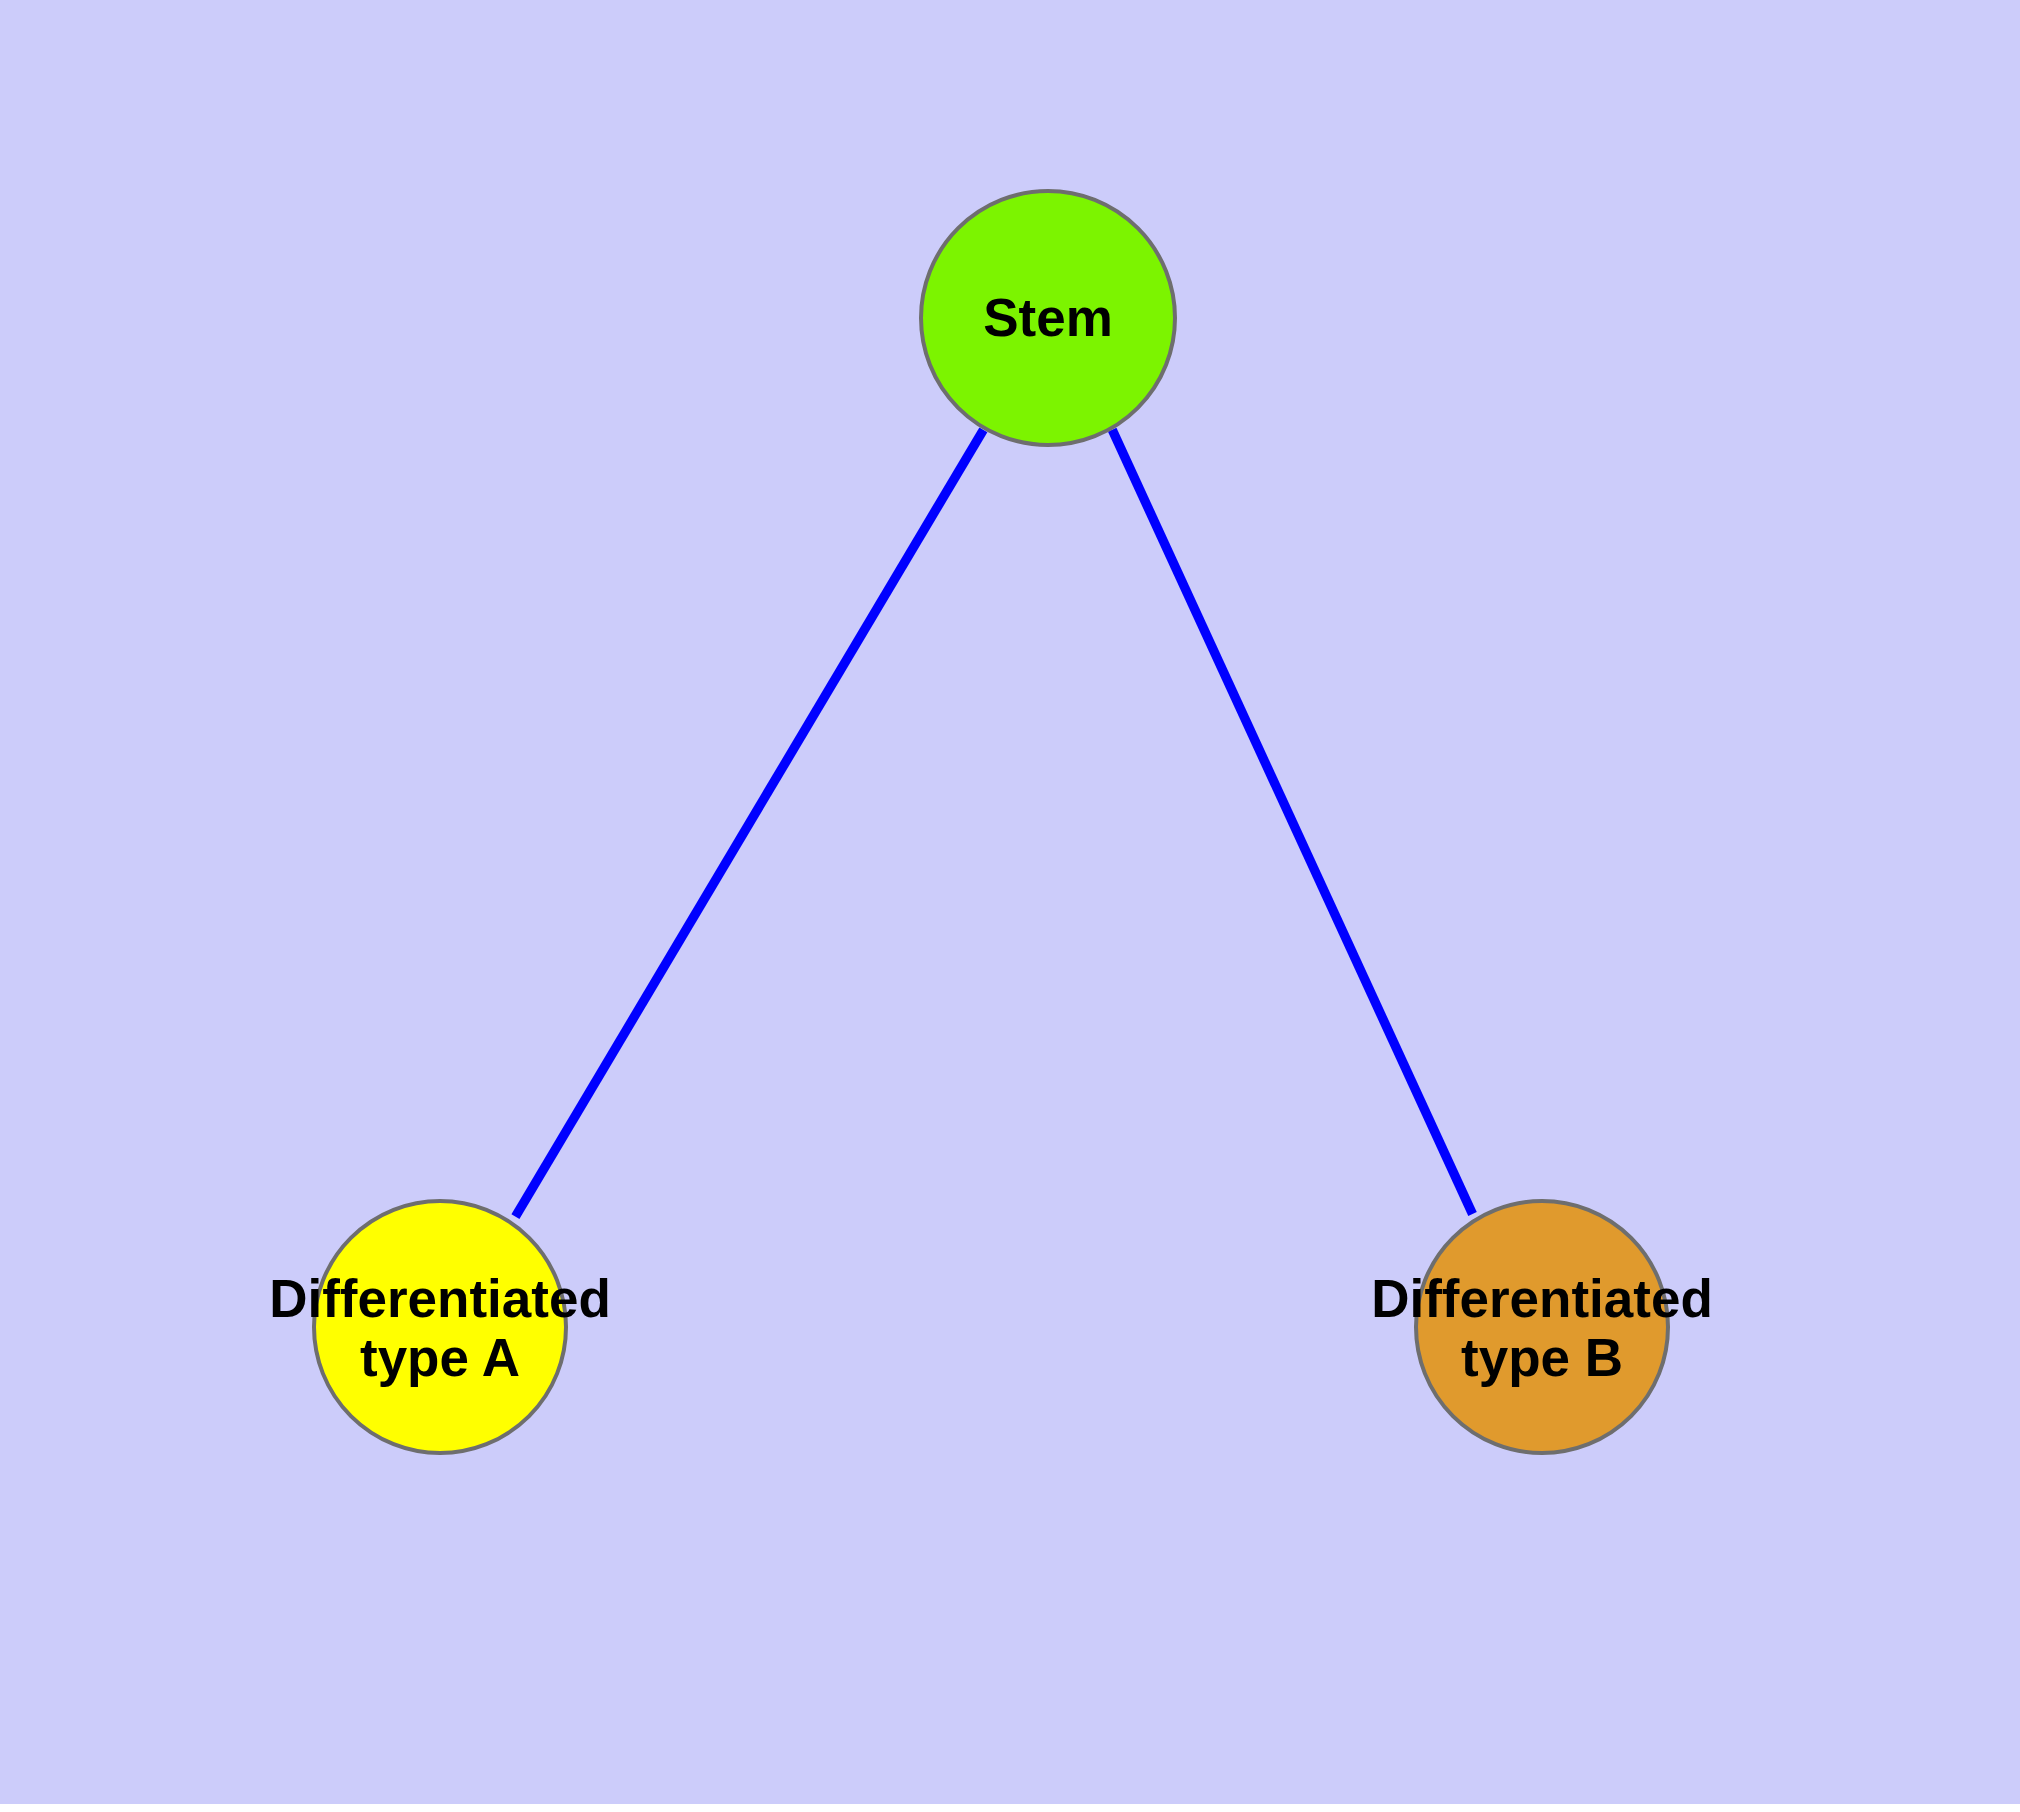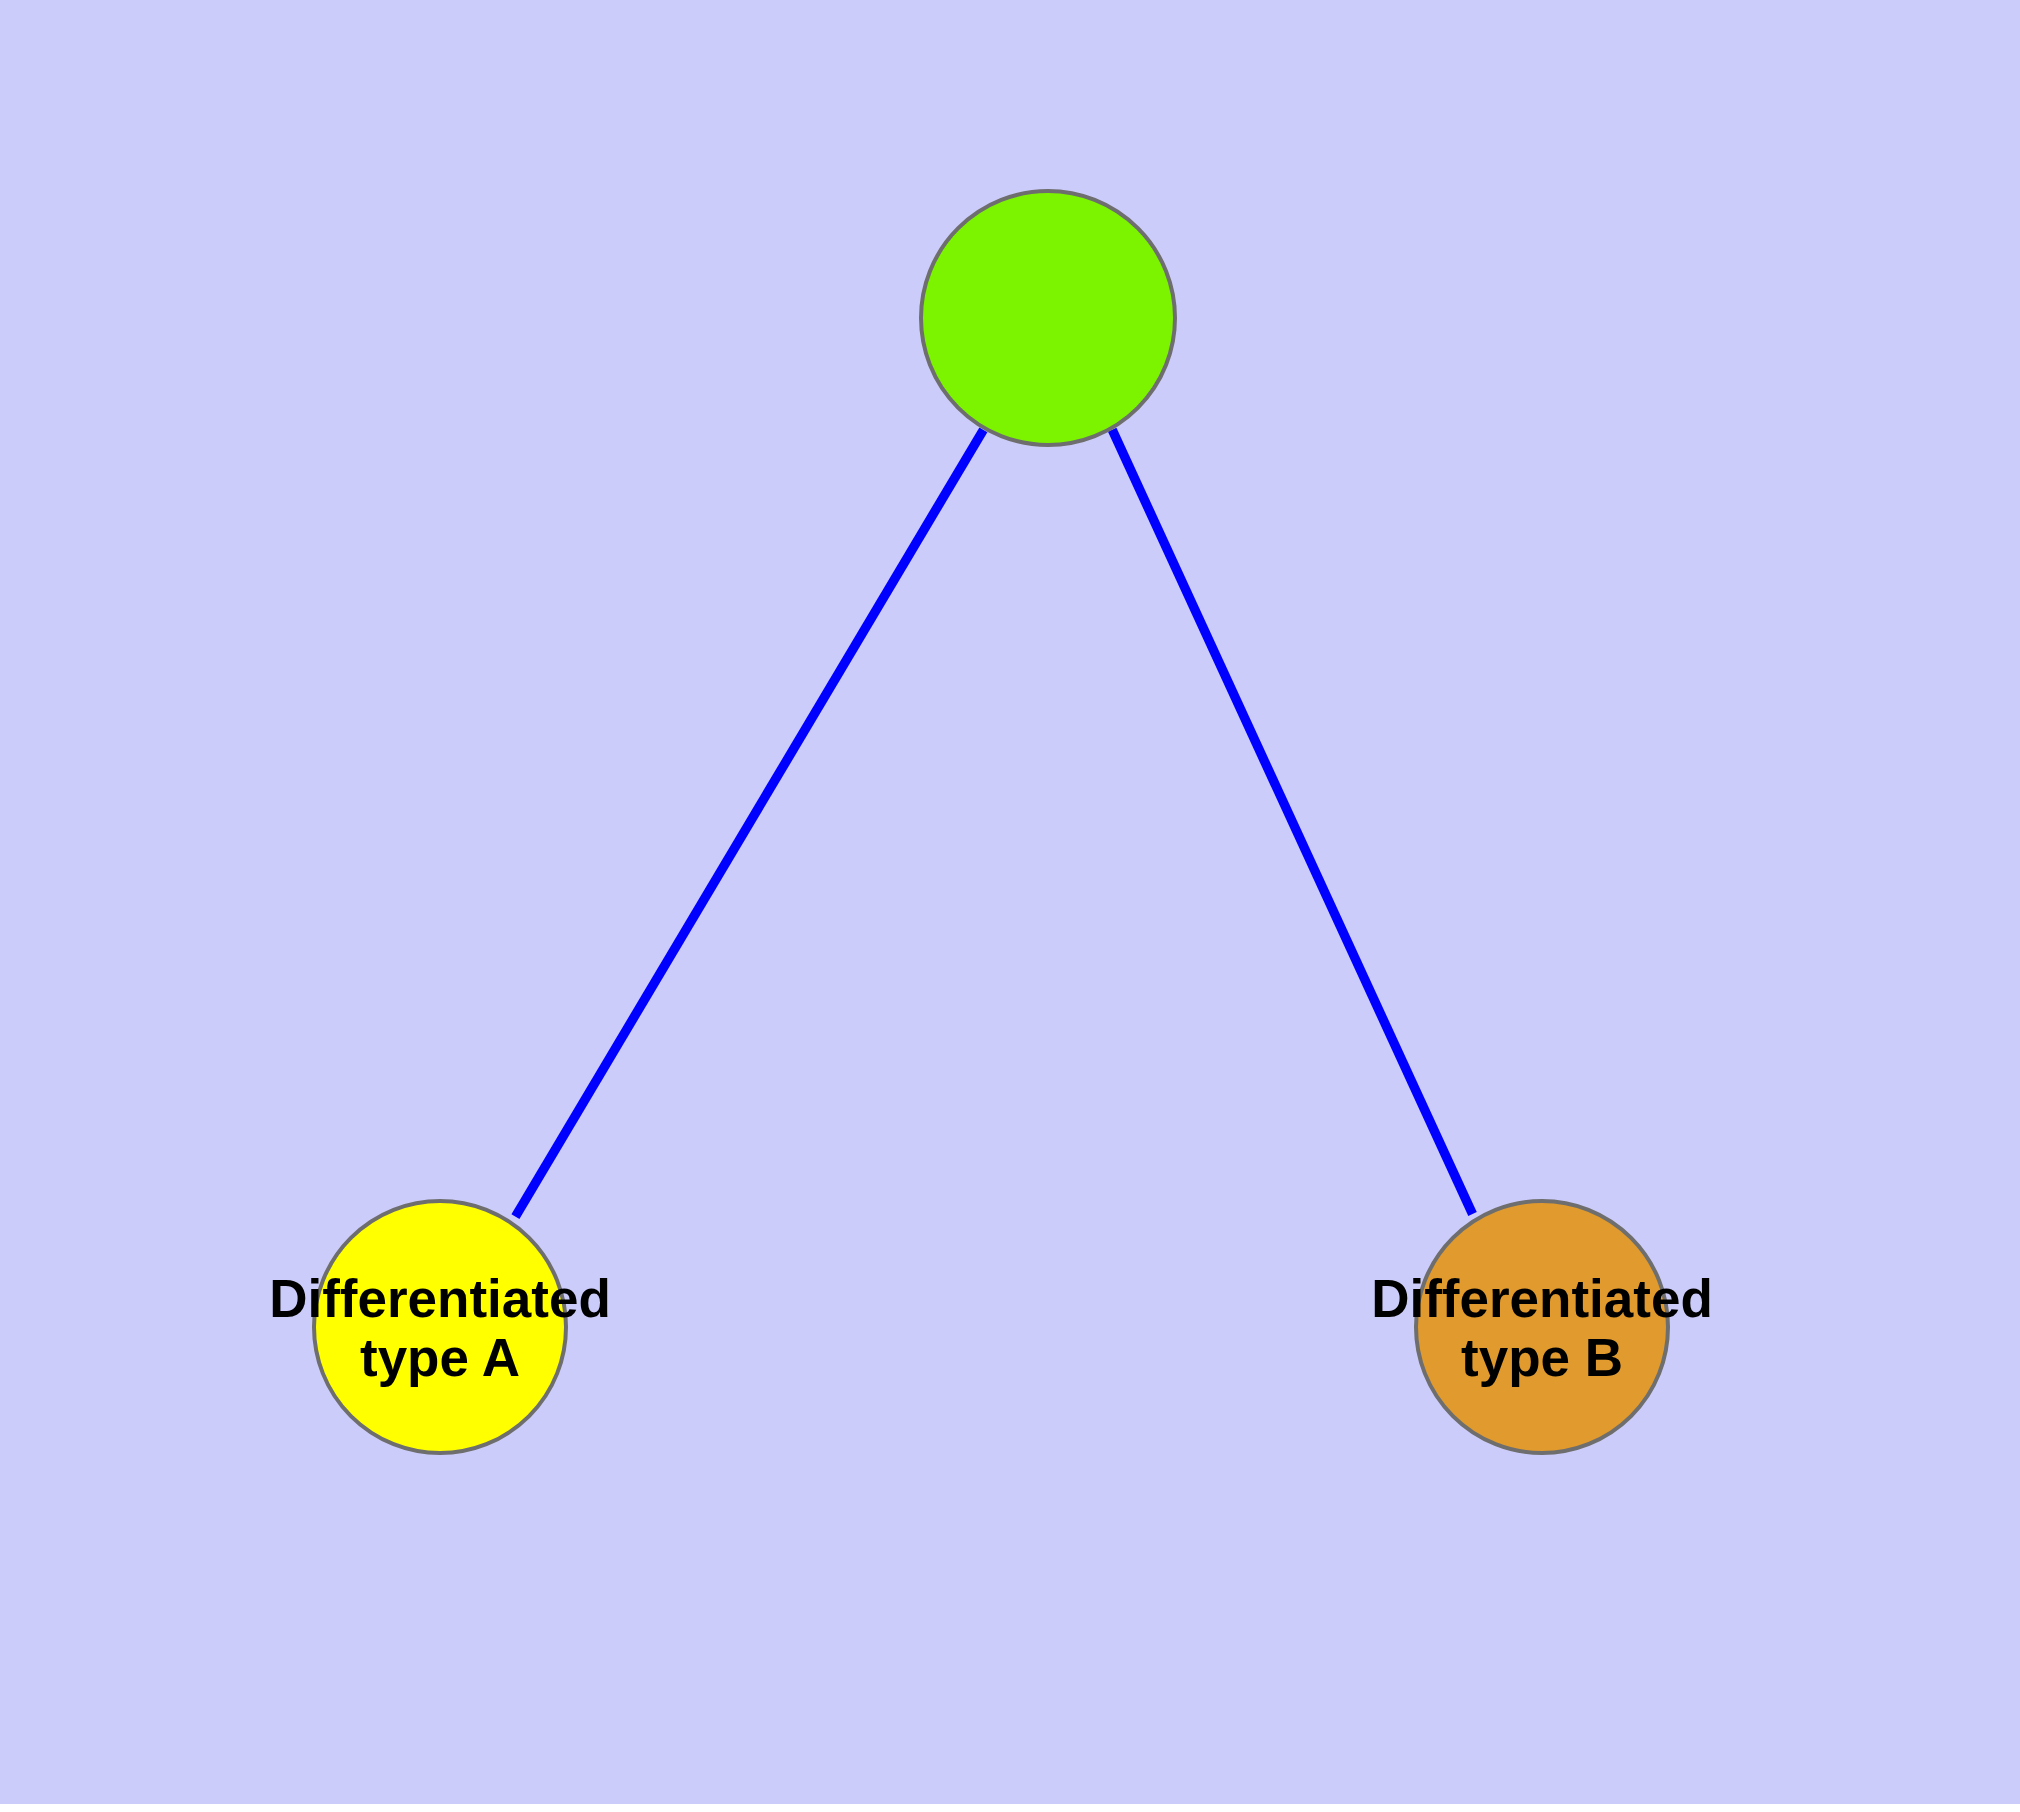--- a/index.html
+++ b/index.html
@@ -65,20 +65,23 @@
 
     <svg id="edge-layer" viewBox="0 0 2384 2128" xmlns="http://www.w3.org/2000/svg">
       <line id="edge-stem-to-a" stroke-linecap="butt" x1="1160" y1="507" x2="608" y2="1435" stroke="#0000ff" stroke-width="11"></line>
       <line id="edge-stem-to-b" stroke-linecap="butt" x1="1312" y1="507" x2="1737" y2="1432" stroke="#0000ff" stroke-width="11"></line>
     </svg>
 
     <div class="graph-node" id="node-stem" style="left: 919px; top: 189px; width: 258px; height: 258px; background: rgb(124, 244, 0); border-color: rgb(110, 110, 110); border-width: 4.2px;"></div>
     <div class="graph-node" id="node-diff-a" style="left: 312px; top: 1199px; width: 256px; height: 256px; background: rgb(255, 255, 0); border-color: rgb(110, 110, 110); border-width: 4.2px;"></div>
     <div class="graph-node" id="node-diff-b" style="left: 1414px; top: 1199px; width: 256px; height: 256px; background: rgb(224, 154, 45); border-color: rgb(110, 110, 110); border-width: 4.2px;"></div>
 
+    <div class="label-wrap" id="label-stem" style="left: 624px; top: 182px; width: 848px; height: 271px;">
+      <div class="node-label" style="font-size: 53px; color: rgb(0, 0, 0);">Stem</div>
+    </div>
     <div class="label-wrap" id="label-diff-a" style="left: 16px; top: 1192px; width: 848px; height: 271px;">
       <div class="node-label" style="font-size: 53px; color: rgb(0, 0, 0);">Differentiated
 type A</div>
     </div>
     <div class="label-wrap" id="label-diff-b" style="left: 1118px; top: 1192px; width: 848px; height: 271px;">
       <div class="node-label" style="font-size: 53px; color: rgb(0, 0, 0);">Differentiated
 type B</div>
     </div>
 
   </div>

